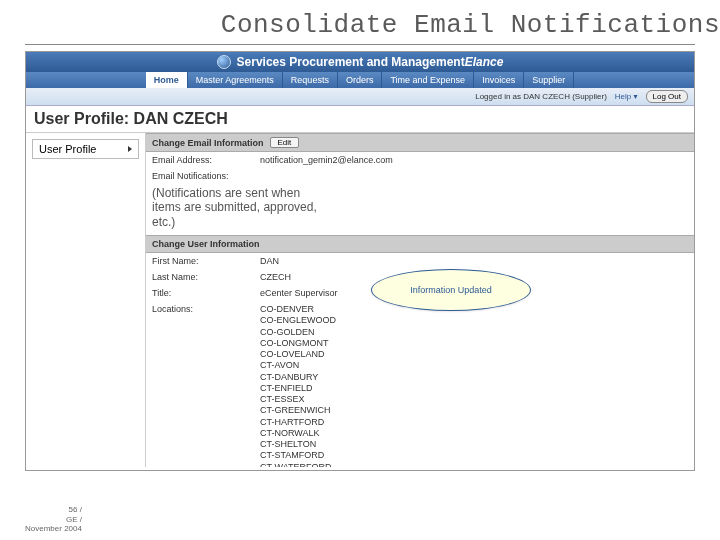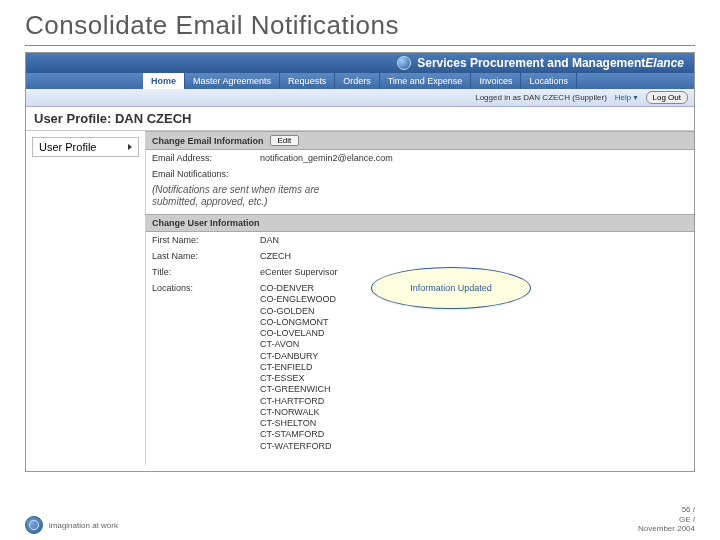--- a/index.html
+++ b/index.html
@@ -1,42 +1,42 @@
 <!DOCTYPE html>
 <html><head>
 <meta charset="utf-8">
 <style>
   * { box-sizing: border-box; margin: 0; padding: 0; }
   body { font-family: Arial, sans-serif; background: #fff; width: 720px; height: 540px; overflow: hidden; position: relative; }
-  .slide-title { font-family: Liberation Sans, sans-serif; font-size: 26px; font-weight: 300; color: #5a5a5a; padding: 10px 0 4px 25px; letter-spacing: 0.5px; }
+  .slide-title { font-family: Liberation Mono, monospace; font-size: 26px; font-weight: 300; color: #5a5a5a; padding: 10px 0 4px 19px; letter-spacing: 0.5px; text-align: right; }
   .title-underline { border-bottom: 1px solid #888; margin: 0 25px 6px 25px; }
   .app-frame { margin: 0 25px; border: 1px solid #999; background: #fff; height: 420px; position: relative; overflow: hidden; }
-  .app-header { background: linear-gradient(#4a7bb8, #2e5a94); color: #fff; display: flex; align-items: center; justify-content: flex-end; padding: 3px 10px; font-size: 11px; }
+  .app-header { background: linear-gradient(#4a7bb8, #2e5a94); color: #fff; display: flex; align-items: center; justify-content: center; padding: 3px 10px; font-size: 11px; }
   .app-header-left { display: flex; align-items: center; gap: 6px; }
   .app-logo { width: 14px; height: 14px; border-radius: 50%; background: radial-gradient(circle at 30% 30%, #9fcfff, #2e5a94); border: 1px solid #cde; }
   .app-header-title { font-weight: bold; font-size: 12px; }
   .app-header-right { font-style: italic; font-weight: bold; font-size: 12px;}
   .nav-tabs { background: linear-gradient(#5a89c2, #3d6aa8); display: flex; font-size: 9px; color: #fff; justify-content: center; }
   .nav-tab { padding: 3px 8px; border-right: 1px solid #2e5a94; cursor: pointer; }
   .nav-tab.active { background: #fff; color: #2e5a94; font-weight: bold; }
   .subbar { background: linear-gradient(#e8eef7,#cedef0); display: flex; justify-content: flex-end; align-items: center; font-size: 8px; padding: 2px 6px; gap: 8px; color: #333; border-bottom:1px solid #aac; }
   .subbar .link { color: #2e5a94; }
   .subbar button { font-size: 8px; padding: 1px 6px; border: 1px solid #888; background: #eee; border-radius: 6px; cursor:pointer; }
-  .profile-bar { background: #fff; border-bottom: 1px solid #ccc; font-size: 13px; font-weight: bold; padding: 4px 8px; color: #333; }
+  .profile-bar { background: #fff; border-bottom: 1px solid #ccc; font-size: 16px; font-weight: bold; padding: 4px 8px; color: #333; }
   .app-body { display: flex; height: calc(100% - 84px); }
   .left-panel { width: 120px; border-right: 1px solid #ccc; padding: 6px; }
   .left-item { background: #fff; border: 1px solid #bbb; font-size: 11px; padding: 3px 6px; display: flex; justify-content: space-between; align-items: center; cursor:pointer;}
   .arrow-right { width: 0; height: 0; border-top: 3px solid transparent; border-bottom: 3px solid transparent; border-left: 4px solid #333; }
   .right-panel { flex: 1; padding: 0; position: relative; overflow: hidden; }
   .section-header { background: #ccc; font-size: 9px; font-weight: bold; padding: 3px 6px; color: #333; border-top:1px solid #aaa; border-bottom:1px solid #aaa; display:flex; align-items:flex-end; gap:6px;}
   .section-header button { font-size: 8px; padding: 0 7px; border:1px solid #888; background:#f5f5f5; cursor:pointer; border-radius:2px;}
   .form-row { display: flex; font-size: 9px; padding: 3px 6px; align-items: flex-start; }
   .form-label { width: 108px; color: #333; }
   .form-value { flex: 1; color: #333; }
-  .note-row { font-size: 10px; color: #555; padding: 2px 6px 6px 6px; width: 180px; line-height:1.2;font-style:italic;}
+  .note-row { font-size: 12px; color: #555; padding: 2px 6px 6px 6px; width: 180px; line-height:1.2;}
   .loc-list { font-size: 9px; line-height: 1.25; }
   .callout { position: absolute; left: 225px; top: 136px; width: 160px; height: 42px; background: #fdffe0; border: 1px solid #2e5a94; border-radius: 50%; display: flex; align-items: center; justify-content: center; font-size: 9px; color: #2e5a94; text-align: center; box-shadow: 0 1px 2px rgba(0,0,0,0.1); z-index:5;}
   .footer { position: absolute; bottom: 6px; left: 25px; right: 25px; display: flex; justify-content: space-between; align-items: flex-end; font-size: 8px; color: #666; }
   .footer-left { display: flex; align-items: center; gap: 6px; }
   .ge-logo { width: 18px; height: 18px; border-radius: 50%; background: radial-gradient(circle at 40% 40%, #7aa7d8, #2e5a94); border: 1px solid #2e5a94; position:relative;}
   .ge-logo::after { content:""; position:absolute; inset:3px; border:1px solid #cde6ff; border-radius:50%;}
   .footer-right { text-align: right; line-height: 1.2; }
 </style>
 </head>
 <body>
@@ -54,21 +54,21 @@
     <div class="app-header-right">Elance</div>
   </div>
 
   <div class="nav-tabs">
     <div class="nav-tab active">Home</div>
     <div class="nav-tab">Master Agreements</div>
     <div class="nav-tab">Requests</div>
     <div class="nav-tab">Orders</div>
     <div class="nav-tab">Time and Expense</div>
     <div class="nav-tab">Invoices</div>
-    <div class="nav-tab">Locations</div>
+    <div class="nav-tab">Supplier</div>
   </div>
 
   <div class="subbar">
     <span>Logged in as DAN CZECH (Supplier)</span>
     <span class="link"><span>Help</span> ▾</span>
     <button>Log Out</button>
   </div>
 
   <div class="profile-bar">User Profile:  DAN CZECH</div>
 
@@ -131,22 +131,18 @@
         </div>
       </div>
 
       <div class="callout">Information Updated</div>
 
     </div>
   </div>
 </div>
 
 <div class="footer">
-  <div class="footer-left">
-    <div class="ge-logo"></div>
-    <span>imagination at work</span>
-  </div>
   <div class="footer-right">
     <div>56 /</div>
     <div>GE /</div>
     <div>November 2004</div>
   </div>
 </div>
 
 </body></html>

